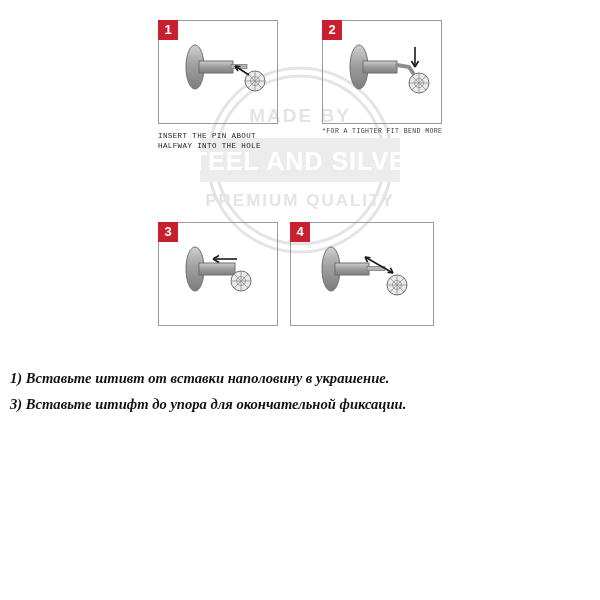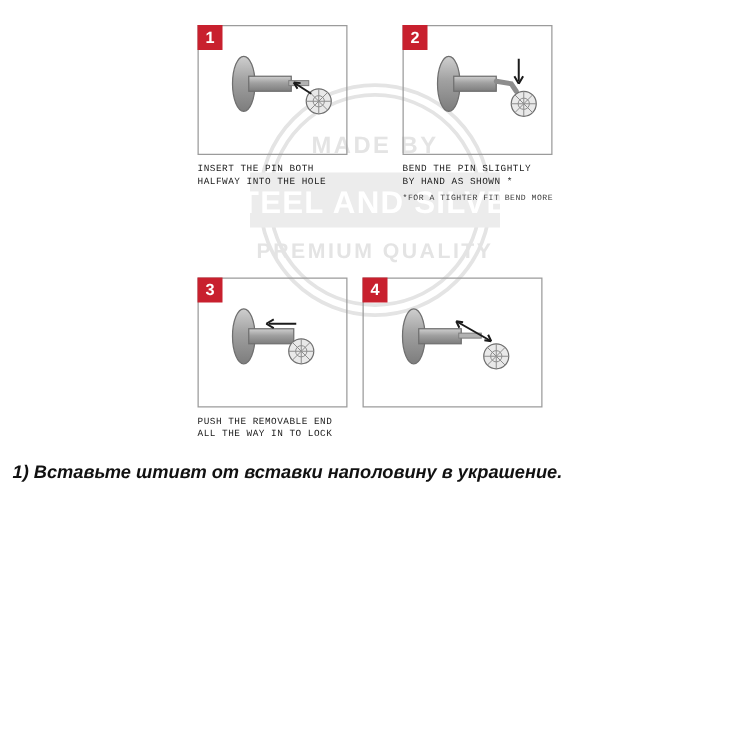--- a/index.html
+++ b/index.html
@@ -91,21 +91,21 @@
   #panel-1 { left: 158px; top: 20px; }
   #panel-2 { left: 322px; top: 20px; }
   #panel-3 { left: 158px; top: 222px; }
   #panel-4 { left: 290px; top: 222px; }
 
   
   #instructions {
     position: relative;
     z-index: 2;
     padding: 4px 10px 0 10px;
-    font-family: Liberation Sans, sans-serif;
+    font-family: Liberation Serif, serif;
     font-style: italic;
     font-weight: bold;
     font-size: 14.6px;
     line-height: 24px;
     color: #111111;
   }
   #instructions p {
     margin: 0 0 2px 0;
   }
 </style>
@@ -148,21 +148,21 @@
           <path d="M96 50 L96 70 M86 60 L106 60 M89 53 L103 67 M103 53 L89 67"></path>
           <circle cx="96" cy="60" r="4.5" fill="none"></circle>
         </g>
 
         <g stroke="#1b1b1b" stroke-width="1.6" fill="none">
           <path d="M90 54 L76 45"></path>
           <path d="M76 45 L81.5 45.5 M76 45 L79 50"></path>
         </g>
       </svg>
     </div>
-    <div class="caption">INSERT THE PIN BOTH
+    <div class="caption">INSERT THE PIN ABOUT
 HALFWAY INTO THE HOLE</div>
   </div>
 
   <div class="panel" id="panel-2">
     <div class="panel-box">
       <div class="panel-num">2</div>
       <svg class="panel-art" viewBox="0 0 120 104">
         <ellipse cx="36" cy="46" rx="9" ry="22" fill="url(#mgrad)" stroke="#6f6f6f" stroke-width="1"></ellipse>
         <rect x="40" y="40" width="34" height="12" fill="url(#mgrad)" stroke="#6f6f6f" stroke-width="1"></rect>
         <path d="M74 44 L86 46 L90 52" stroke="#8d8d8d" stroke-width="4" fill="none" stroke-linecap="round"></path>
@@ -171,22 +171,20 @@
           <path d="M96 52 L96 72 M86 62 L106 62 M89 55 L103 69 M103 55 L89 69"></path>
           <circle cx="96" cy="62" r="4.5" fill="none"></circle>
         </g>
 
         <g stroke="#1b1b1b" stroke-width="1.6" fill="none">
           <path d="M92 26 L92 44"></path>
           <path d="M92 46 L88.5 40 M92 46 L95.5 40"></path>
         </g>
       </svg>
     </div>
-    <div class="caption">BEND THE PIN SLIGHTLY
-BY HAND AS SHOWN *</div>
     <div class="caption small-note">*FOR A TIGHTER FIT BEND MORE</div>
   </div>
 
   <div class="panel" id="panel-3">
     <div class="panel-box">
       <div class="panel-num">3</div>
       <svg class="panel-art" viewBox="0 0 120 104">
         <ellipse cx="36" cy="46" rx="9" ry="22" fill="url(#mgrad)" stroke="#6f6f6f" stroke-width="1"></ellipse>
         <rect x="40" y="40" width="36" height="12" fill="url(#mgrad)" stroke="#6f6f6f" stroke-width="1"></rect>
         <circle cx="82" cy="58" r="10" fill="#e9e9e9" stroke="#6f6f6f" stroke-width="1"></circle>
@@ -194,22 +192,20 @@
           <path d="M82 48 L82 68 M72 58 L92 58 M75 51 L89 65 M89 51 L75 65"></path>
           <circle cx="82" cy="58" r="4.5" fill="none"></circle>
         </g>
 
         <g stroke="#1b1b1b" stroke-width="1.6" fill="none">
           <path d="M78 36 L56 36"></path>
           <path d="M54 36 L60 32.5 M54 36 L60 39.5"></path>
         </g>
       </svg>
     </div>
-    <div class="caption">PUSH THE REMOVABLE END
-ALL THE WAY IN TO LOCK</div>
   </div>
 
   <div class="panel" id="panel-4" style="width:146px">
     <div class="panel-box" style="width:144px">
       <div class="panel-num">4</div>
       <svg class="panel-art" style="width:144px" viewBox="0 0 144 104">
         <ellipse cx="40" cy="46" rx="9" ry="22" fill="url(#mgrad)" stroke="#6f6f6f" stroke-width="1"></ellipse>
         <rect x="44" y="40" width="34" height="12" fill="url(#mgrad)" stroke="#6f6f6f" stroke-width="1"></rect>
         <rect x="76" y="43.5" width="18" height="4" fill="#b3b3b3" stroke="#7d7d7d" stroke-width="0.8"></rect>
         <circle cx="106" cy="62" r="10" fill="#e9e9e9" stroke="#6f6f6f" stroke-width="1"></circle>
@@ -224,13 +220,14 @@
           <path d="M102 50 L96.5 49.2 M102 50 L99.5 44.8"></path>
         </g>
       </svg>
     </div>
   </div>
 
 </div>
 
 <div id="instructions">
   <p>1) Вставьте штивт от вставки наполовину в украшение.</p>
+  <p>3) Вставьте штифт до упора для окончательной фиксации.</p>
 </div>
 
 </body></html>

